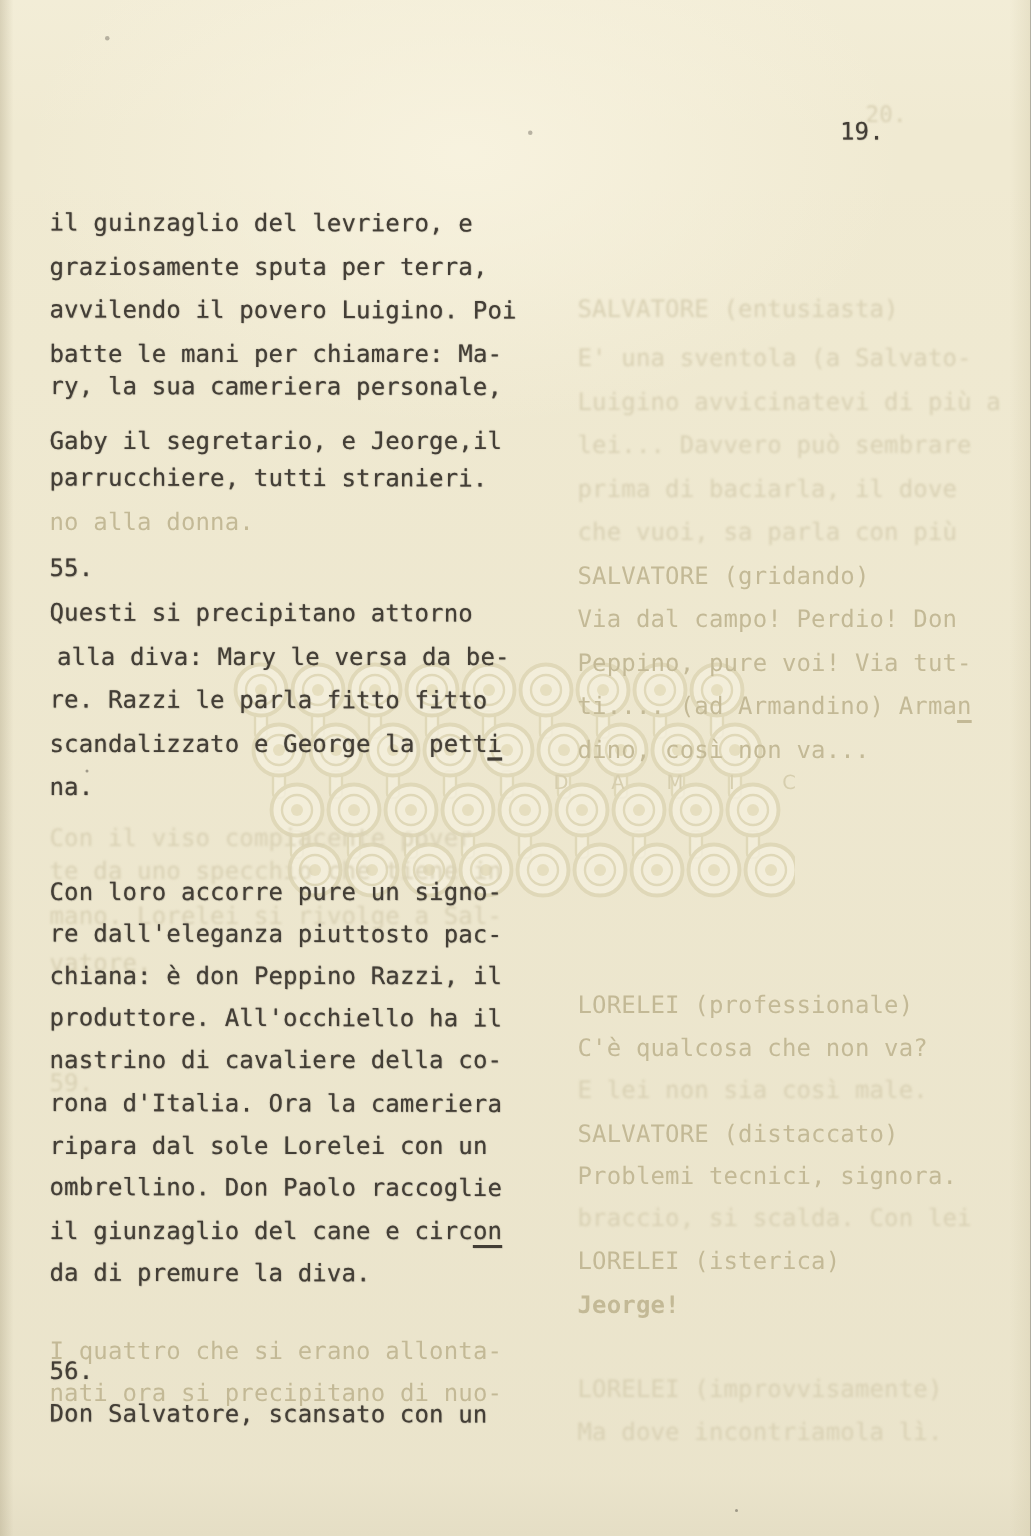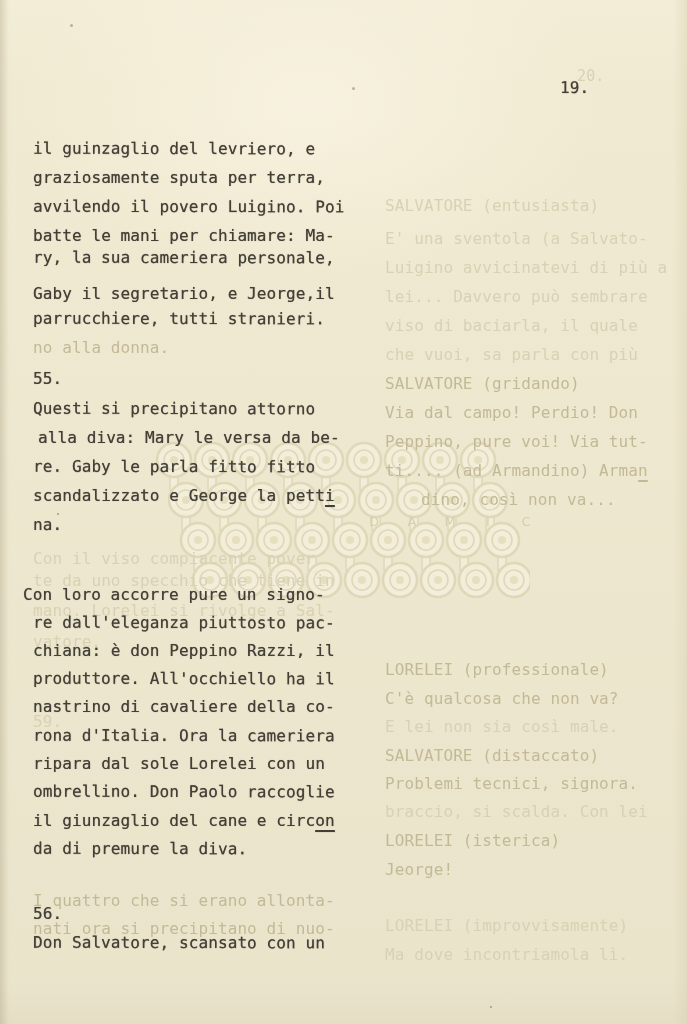--- a/index.html
+++ b/index.html
@@ -202,53 +202,53 @@
       <div class="line ghost-ultra" style="left: 33px; top: 571px;">te da uno specchio che tiene in</div>
       <div class="line ghost-ultra" style="left: 33px; top: 601px;">mano. Lorelei si rivolge a Sal-</div>
       <div class="line ghost-ultra" style="left: 33px; top: 632px;">vatore.</div>
       <div class="line ghost-ultra" style="left: 33px; top: 712px;">59.</div>
       <div class="line ghost-soft" style="left: 33px; top: 891px;">I quattro che si erano allonta-</div>
       <div class="line ghost-soft" style="left: 33px; top: 919px;">nati ora si precipitano di nuo-</div>
       <div class="line ghost-ultra" style="left: 385px; top: 196px;">SALVATORE (entusiasta)</div>
       <div class="line ghost-ultra" style="left: 385px; top: 229px;">E' una sventola (a Salvato-</div>
       <div class="line ghost-ultra" style="left: 385px; top: 258px;">Luigino avvicinatevi di più a</div>
       <div class="line ghost-ultra" style="left: 385px; top: 287px;">lei... Davvero può sembrare</div>
-      <div class="line ghost-ultra" style="left: 385px; top: 316px;">viso di baciarla, il quale</div>
+      <div class="line ghost-ultra" style="left: 385px; top: 316px;">prima di baciarla, il dove</div>
       <div class="line ghost-ultra" style="left: 385px; top: 345px;">che vuoi, sa parla con più</div>
       <div class="line ghost-soft" style="left: 385px; top: 374px;">SALVATORE (gridando)</div>
       <div class="line ghost-soft" style="left: 385px; top: 403px;">Via dal campo! Perdio! Don</div>
       <div class="line ghost-soft" style="left: 385px; top: 432px;">Peppino, pure voi! Via tut-</div>
       <div class="line ghost-soft" style="left: 385px; top: 461px;">ti.... (ad Armandino) Arma<span class="u">n</span></div>
-      <div class="line ghost-soft" style="left: 385px; top: 490px; padding-left: 36px;">dino, così non va...</div>
+      <div class="line ghost-soft" style="left: 385px; top: 490px;">dino, così non va...</div>
       <div class="line ghost-soft" style="left: 385px; top: 660px;">LORELEI (professionale)</div>
       <div class="line ghost-soft" style="left: 385px; top: 689px;">C'è qualcosa che non va?</div>
       <div class="line ghost-ultra" style="left: 385px; top: 717px;">E lei non sia così male.</div>
       <div class="line ghost-soft" style="left: 385px; top: 746px; text-align: right;">SALVATORE (distaccato)</div>
       <div class="line ghost-soft" style="left: 385px; top: 774px;">Problemi tecnici, signora.</div>
       <div class="line ghost-ultra" style="left: 385px; top: 802px;">braccio, si scalda. Con lei</div>
       <div class="line ghost-soft" style="left: 385px; top: 831px;">LORELEI (isterica)</div>
-      <div class="line ghost-soft" style="left: 385px; top: 860px;">Jeorge!</div>
+      <div class="line ghost-soft" style="left: 385px; top: 860px; font-weight: bold;">Jeorge!</div>
       <div class="line ghost-ultra" style="left: 385px; top: 916px;">LORELEI (improvvisamente)</div>
       <div class="line ghost-ultra" style="left: 385px; top: 945px;">Ma dove incontriamola lì.</div>
     </div>
   <div id="ink-layer">
       <div class="line ink" style="left: 33px; top: 139px;">il guinzaglio del levriero, e</div>
       <div class="line ink" style="left: 33px; top: 168px;">graziosamente sputa per terra,</div>
       <div class="line ink" style="left: 33px; top: 197px;">avvilendo il povero Luigino. Poi</div>
       <div class="line ink" style="left: 33px; top: 226px;">batte le mani per chiamare: Ma-</div>
       <div class="line ink" style="left: 33px; top: 248px;">ry, la sua cameriera personale,</div>
       <div class="line ink" style="left: 33px; top: 284px;">Gaby il segretario, e Jeorge,il</div>
       <div class="line ink" style="left: 33px; top: 309px;">parrucchiere, tutti stranieri.</div>
       <div class="line ink" style="left: 33px; top: 369px;">55.</div>
       <div class="line ink" style="left: 33px; top: 399px;">Questi si precipitano attorno</div>
       <div class="line ink" style="left: 38px; top: 428px;">alla diva: Mary le versa da be-</div>
-      <div class="line ink" style="left: 33px; top: 457px;">re. Gaby le parla fitto fitto</div>
+      <div class="line ink" style="left: 33px; top: 457px;">re. Razzi le parla fitto fitto</div>
       <div class="line ink" style="left: 33px; top: 486px;">scandalizzato e George la pett<span class="u">i</span></div>
       <div class="line ink" style="left: 33px; top: 515px;">na.</div>
-      <div class="line ink" style="left: 23px; top: 585px;">Con loro accorre pure un signo-</div>
+      <div class="line ink" style="left: 33px; top: 585px;">Con loro accorre pure un signo-</div>
       <div class="line ink" style="left: 33px; top: 613px; text-align: center;">re dall'eleganza piuttosto pac-</div>
       <div class="line ink" style="left: 33px; top: 641px;">chiana: è don Peppino Razzi, il</div>
       <div class="line ink" style="left: 33px; top: 669px;">produttore. All'occhiello ha il</div>
       <div class="line ink" style="left: 33px; top: 697px;">nastrino di cavaliere della co-</div>
       <div class="line ink" style="left: 33px; top: 726px;">rona d'Italia. Ora la cameriera</div>
       <div class="line ink" style="left: 33px; top: 754px;">ripara dal sole Lorelei con un</div>
       <div class="line ink" style="left: 33px; top: 782px;">ombrellino. Don Paolo raccoglie</div>
       <div class="line ink" style="left: 33px; top: 811px;">il giunzaglio del cane e circ<span class="u">on</span></div>
       <div class="line ink" style="left: 33px; top: 839px;">da di premure la diva.</div>
       <div class="line ink" style="left: 33px; top: 904px;">56.</div>

